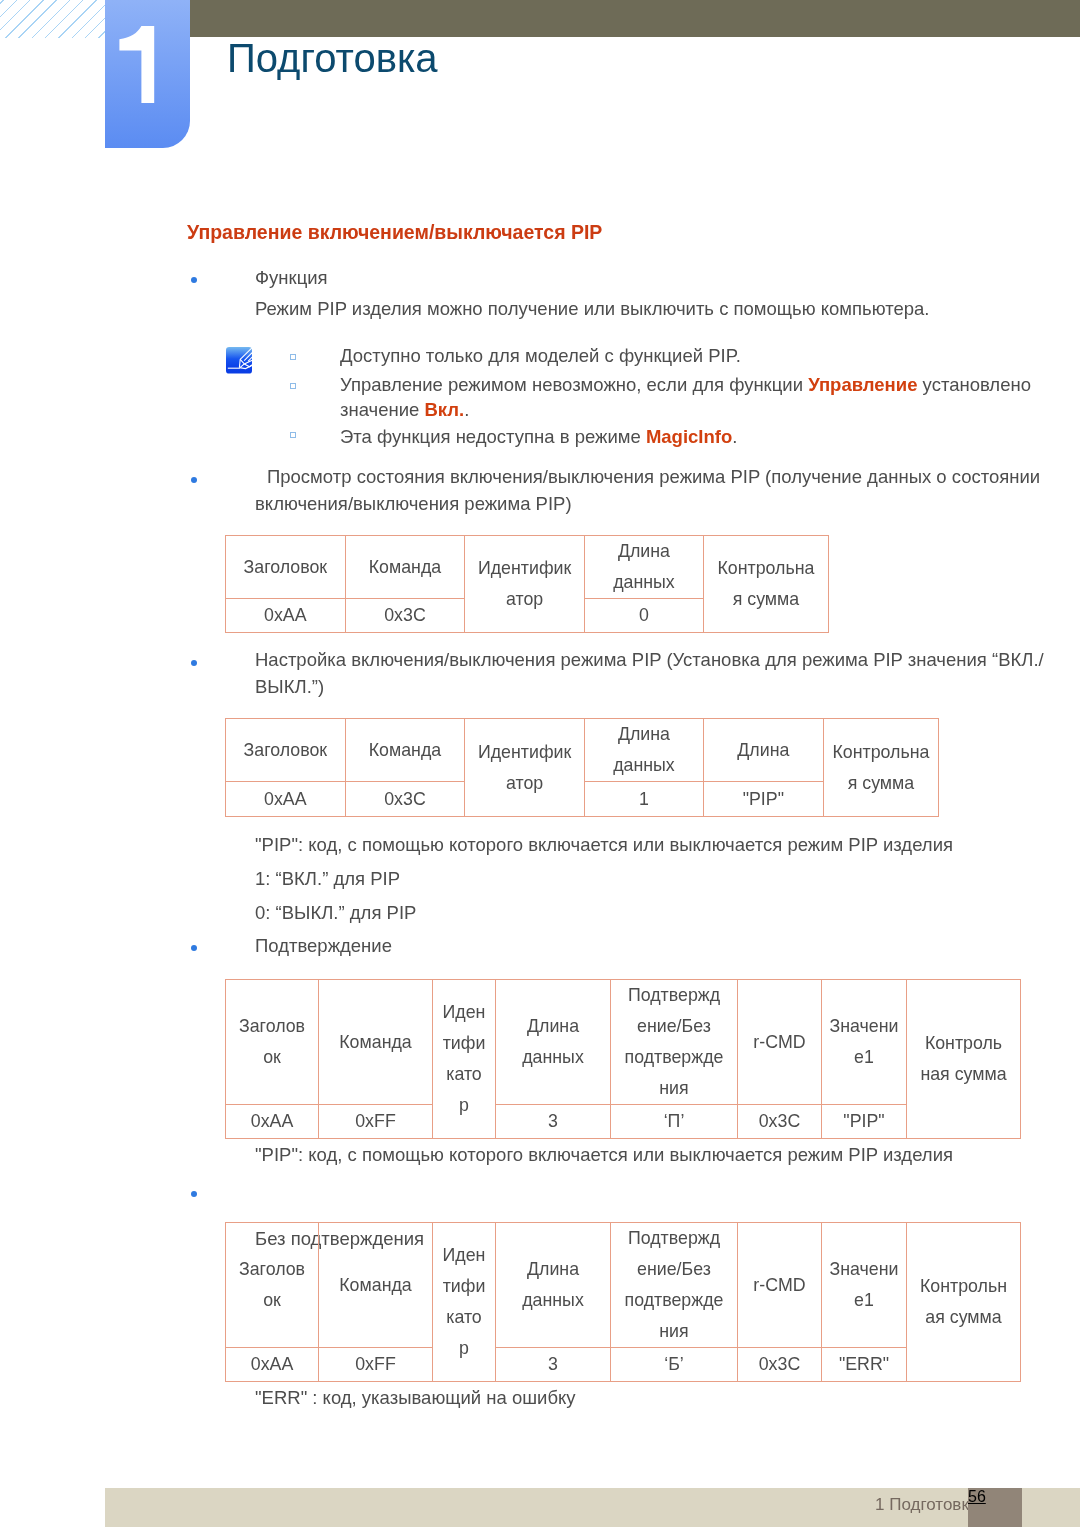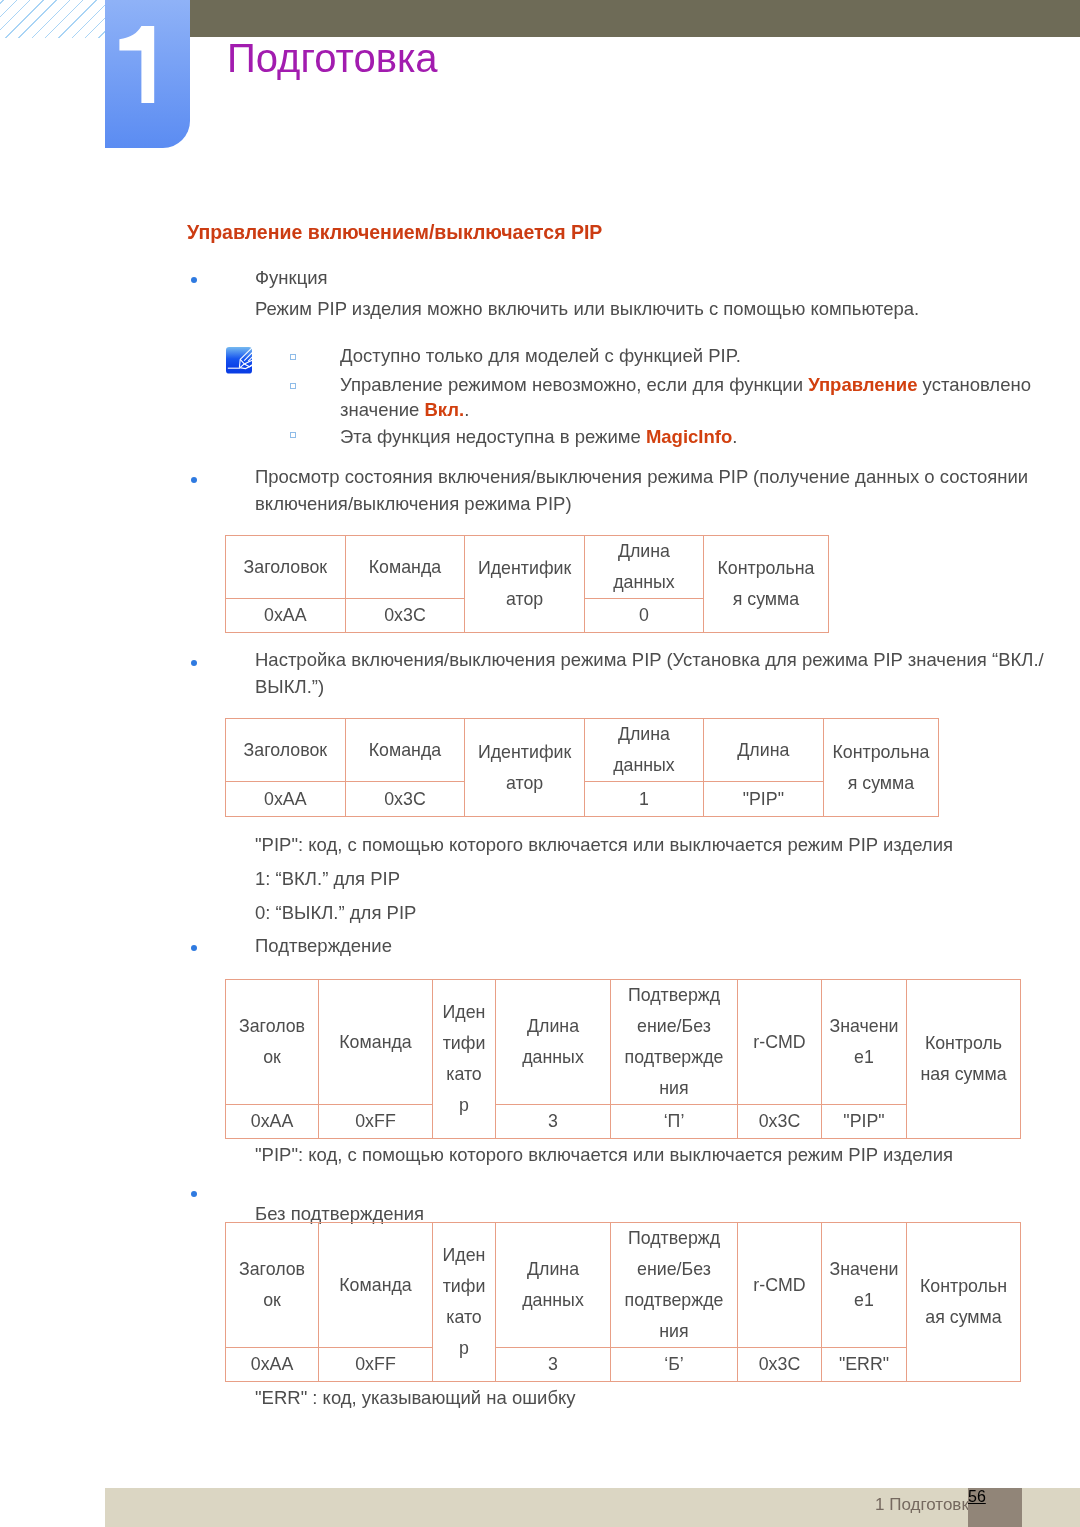--- a/index.html
+++ b/index.html
@@ -3,21 +3,21 @@
 <meta charset="utf-8">
 <style>
   html,body{margin:0;padding:0;}
   body{width:1080px;height:1527px;background:#fff;font-family:"Liberation Sans",sans-serif;position:relative;overflow:hidden;}
   .hatch{position:absolute;left:0;top:0;width:105px;height:38px;
     background:repeating-linear-gradient(-45deg,rgba(255,255,255,0) 0 4.2px,#a9d4f5 4.2px 5.2px,rgba(255,255,255,0) 5.2px 9.4px);}
   .olivebar{position:absolute;left:190px;top:0;right:0;height:37px;background:#6e6b57;}
   .chaptab{position:absolute;left:105px;top:0;width:85px;height:148px;border-bottom-right-radius:27px;
     background:linear-gradient(180deg,#8fb2f7 0%,#5b8cf2 100%);}
   .chapnum{position:absolute;left:105px;top:22px;width:85px;height:86px;}
-  .chaptitle{position:absolute;left:227px;top:36px;color:#a21caf;font-size:40px;font-weight:400;}
+  .chaptitle{position:absolute;left:227px;top:36px;color:#0c4a6e;font-size:40px;font-weight:400;}
   .h2{position:absolute;color:#cc3c12;font-size:19.5px;font-weight:700;white-space:nowrap;}
   .tx{position:absolute;color:#4d4d4d;font-size:18.5px;line-height:1;white-space:nowrap;margin-left:28px;}
   .tx .or{color:#d2400f;font-weight:700;}
   .bul{position:absolute;width:6px;height:6px;border-radius:50%;background:#2f7ae0;}
   .sqb{position:absolute;width:4px;height:4px;border:1px solid #8fbce8;background:#fff;}
   table.t{position:absolute;border-collapse:collapse;font-size:17.8px;color:#4d4d4d;
           border:1.6px solid #9c8b4e;table-layout:fixed;}
   table.t td{border:1px solid #e89f86;text-align:center;vertical-align:middle;line-height:31px;padding:0;
              font-weight:400;}
   table.t .cw{margin:0 auto;word-break:normal;overflow-wrap:anywhere;}
@@ -35,21 +35,21 @@
   <svg width="85" height="86" viewBox="0 0 85 86">
       <path d="M36.4 4 L49.2 4 L49.2 81 L36.4 81 L36.4 28.4 L14.4 28.4 L14.4 17.2 C25.2 15.6 32.6 11.2 36.4 4 Z" fill="#ffffff"></path>
     </svg>
   
 </div>
 <div class="chaptitle">Подготовка</div>
 <div class="h2" style="left:187px;top:221px">Управление включением/выключается PIP</div>
 
 <div class="bul" style="left:191px;top:277.2px"></div>
 <div class="tx" style="left:227px;top:268.6px">Функция</div>
-<div class="tx" style="left:227px;top:300.2px">Режим PIP изделия можно включить или выключить с помощью компьютера.</div>
+<div class="tx" style="left:227px;top:300.2px">Режим PIP изделия можно получение или выключить с помощью компьютера.</div>
 
 <div class="noteicon" style="position:absolute;left:226.4px;top:347.3px">
   <svg width="26" height="26.6" viewBox="0 0 26 26.6">
     <defs>
         <linearGradient id="ng" x1="0" y1="0" x2="0" y2="1">
       <stop offset="0" stop-color="#75b9f0"></stop>
           <stop offset="0.45" stop-color="#1654ef"></stop>
           <stop offset="0.75" stop-color="#0b40e8"></stop>
           <stop offset="1" stop-color="#0a3de4"></stop>
     </linearGradient>
@@ -70,21 +70,21 @@
 </div>
 <div class="sqb" style="left:290px;top:354px"></div>
 <div class="tx" style="left:312px;top:346.6px">Доступно только для моделей с функцией PIP.</div>
 <div class="sqb" style="left:290px;top:383px"></div>
 <div class="tx" style="left:312px;top:375.5px"><span>Управление режимом невозможно, если для функции </span><span class="or">Управление</span><span> установлено</span></div>
 <div class="tx" style="left:312px;top:400.9px"><span>значение </span><span class="or">Вкл.</span><span>.</span></div>
 <div class="sqb" style="left:290px;top:432px"></div>
 <div class="tx" style="left:312px;top:428.1px"><span>Эта функция недоступна в режиме </span><span class="or">MagicInfo</span><span>.</span></div>
 
 <div class="bul" style="left:191px;top:476.5px"></div>
-<div class="tx" style="left:227px;top:467.9px">Просмотр состояния включения/выключения режима PIP (получение данных о состоянии</div>
+<div class="tx" style="left:239px;top:467.9px">Просмотр состояния включения/выключения режима PIP (получение данных о состоянии</div>
 <div class="tx" style="left:227px;top:494.9px">включения/выключения режима PIP)</div>
 
 <table class="t" id="tbl1" style="left:225px;top:535px;width:599px">
     <tbody>
       <tr style="height: 61px;">
         <td style="width: 118.7px;">
           <div class="cw">Заголовок</div>
         </td>
         <td style="width: 118.6px;">
           <div class="cw">Команда</div>
@@ -184,21 +184,21 @@
         <td>‘П’</td>
         <td>0x3C</td>
         <td>"PIP"</td>
       </tr>
     </tbody>
   </table>
 
 <div class="tx" style="left:227px;top:1146px">"PIP": код, с помощью которого включается или выключается режим PIP изделия</div>
 
 <div class="bul" style="left:191px;top:1191.2px"></div>
-<div class="tx" style="left:227px;top:1205px">Без подтверждения</div>
+<div class="tx" style="left:227px;top:1230px">Без подтверждения</div>
 
 <table class="t" id="tbl4" style="left:225px;top:1222px;width:788px">
     <tbody>
       <tr style="height: 109px;">
         <td style="width: 92px;">
           <div class="cw" style="width: 70px;">Заголовок</div>
         </td>
         <td style="width: 113px;">
           <div class="cw">Команда</div>
         </td>

